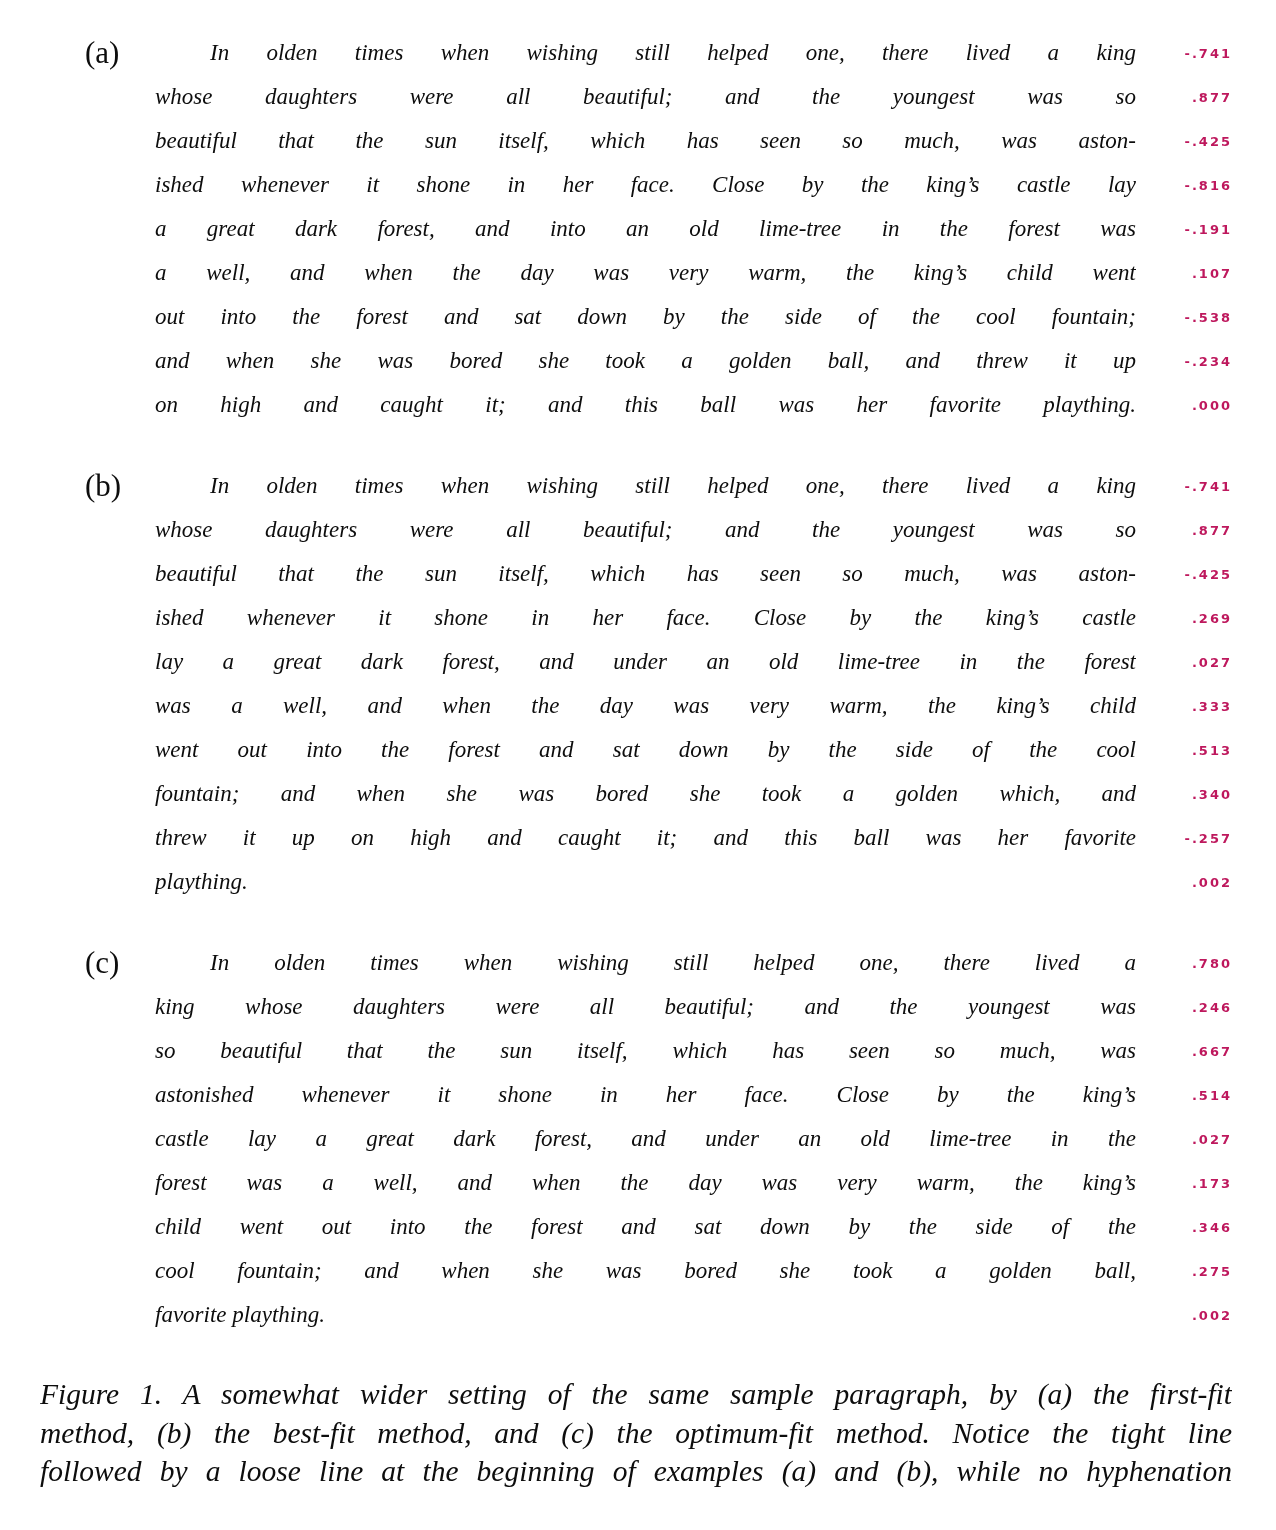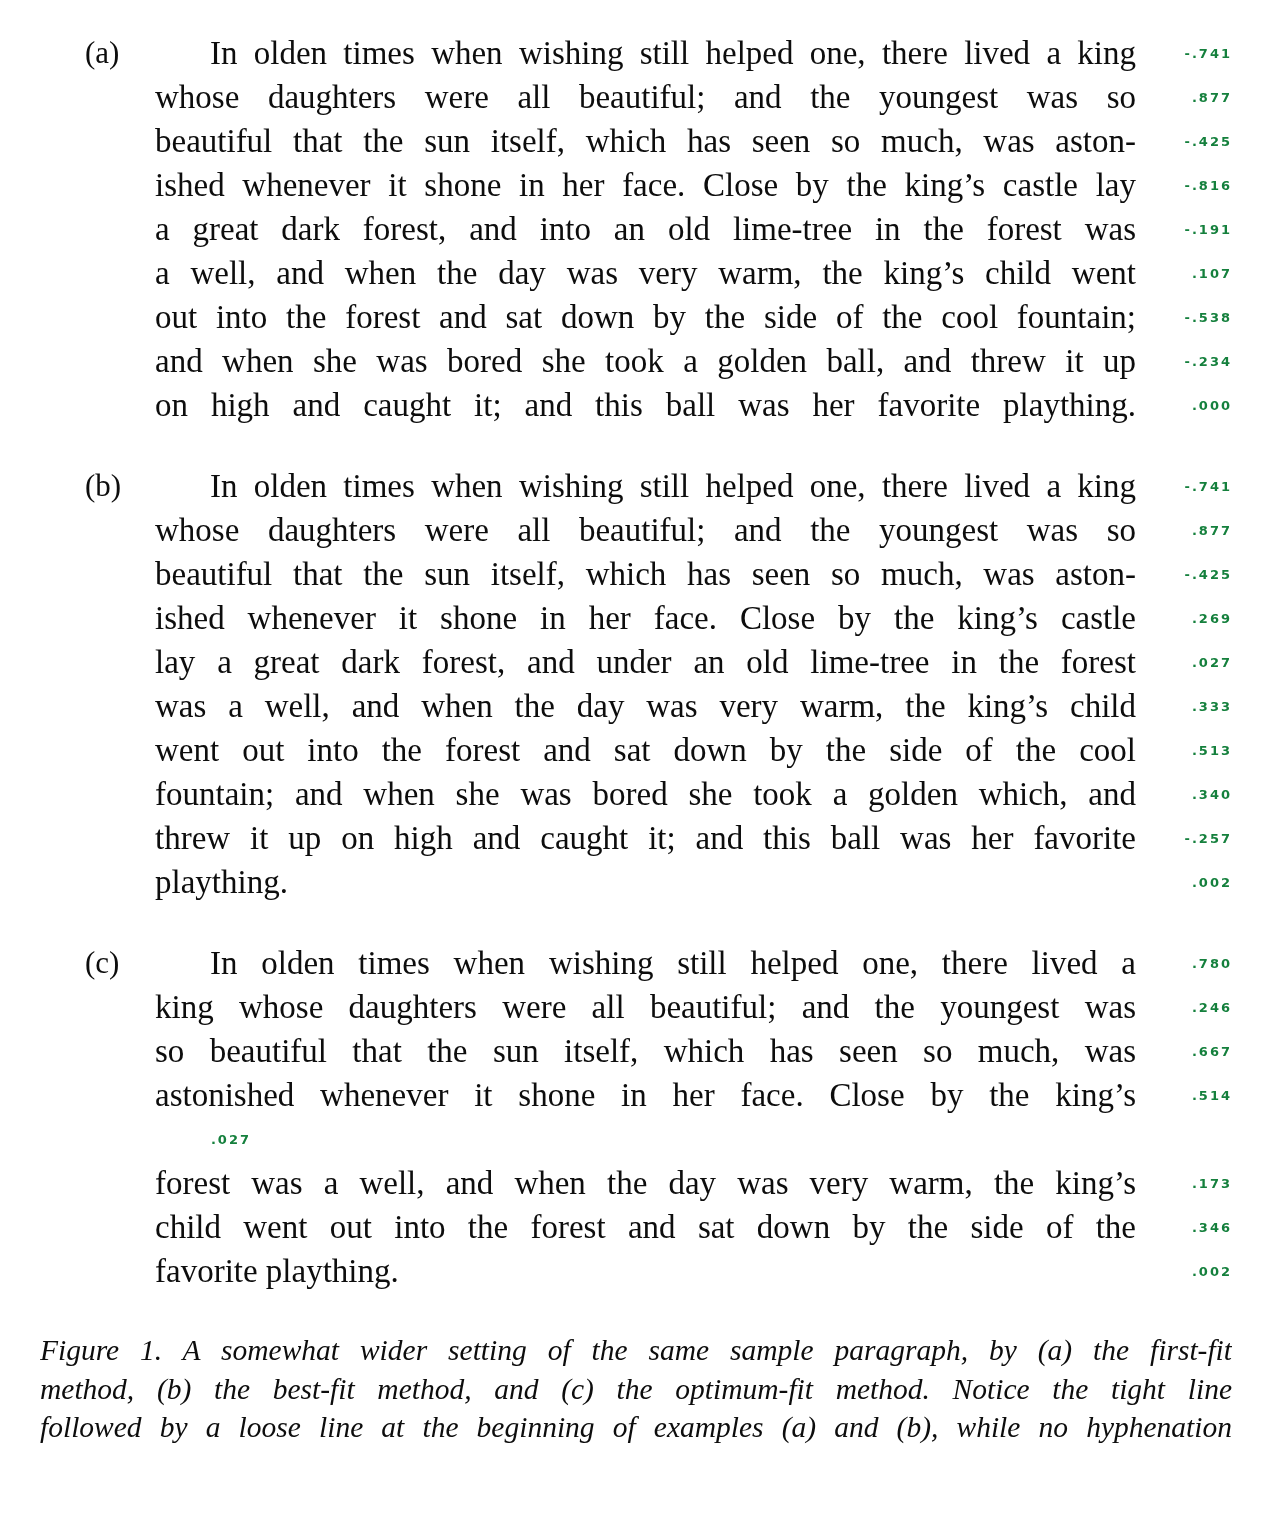--- a/index.html
+++ b/index.html
@@ -12,31 +12,32 @@
   .paras { margin-left:45px; }
   .para { display:flex; margin-bottom:37px; }
   .para-label {
     width:70px; flex:0 0 70px;
     font-size:31px; line-height:42.5px;
   }
   .para-lines { flex:1 1 auto; min-width:0; }
   .line-row { display:flex; align-items:flex-start; }
   .line-text {
     flex:1 1 auto; min-width:0;
-    font-size:33px; line-height:42.5px; height:42.5px; overflow:hidden;
+    font-size:23px; line-height:42.5px; height:42.5px; overflow:hidden;
     white-space:normal;
+    font-style:italic;
   }
   .line-text.j { text-align:justify; }
   .line-text.j::after { content:""; display:inline-block; width:100%; height:0; }
   .line-text.first { text-indent:55px; }
   .ratio {
     flex:0 0 96px; width:96px; text-align:right;
     font-family:"DejaVu Sans","Liberation Sans",sans-serif;
     font-weight:bold; font-size:13px; line-height:44px;
-    letter-spacing:2px; color:#15803d; white-space:nowrap;
+    letter-spacing:2px; color:#be185d; white-space:nowrap;
   }
   .caption { margin-top:18px; }
   .cap-line {
     font-style:italic; font-size:29.5px; line-height:38.5px; height:38.5px;
     overflow:hidden;
   }
   .cap-line.j { text-align:justify; }
   .cap-line.j::after { content:""; display:inline-block; width:100%; height:0; }
 </style>
 </head>
@@ -143,29 +144,34 @@
           </div>
           <div class="line-row">
             <div class="line-text j">so beautiful that the sun itself, which has seen so much, was</div>
             <div class="ratio">.667</div>
           </div>
           <div class="line-row">
             <div class="line-text j">astonished whenever it shone in her face. Close by the king’s</div>
             <div class="ratio">.514</div>
           </div>
           <div class="line-row">
+            <div class="line-text j">castle lay a great dark forest, and under an old lime-tree in the</div>
             <div class="ratio">.027</div>
           </div>
           <div class="line-row">
             <div class="line-text j">forest was a well, and when the day was very warm, the king’s</div>
             <div class="ratio">.173</div>
           </div>
           <div class="line-row">
             <div class="line-text j">child went out into the forest and sat down by the side of the</div>
             <div class="ratio">.346</div>
+          </div>
+          <div class="line-row">
+            <div class="line-text j">cool fountain; and when she was bored she took a golden ball,</div>
+            <div class="ratio">.275</div>
           </div>
           <div class="line-row">
             <div class="line-text">favorite plaything.</div>
             <div class="ratio">.002</div>
           </div>
         </div>
       </div>
     </div>
   <div class="caption">
       <div class="cap-line j">Figure 1. A somewhat wider setting of the same sample paragraph, by (a) the first-fit</div>

